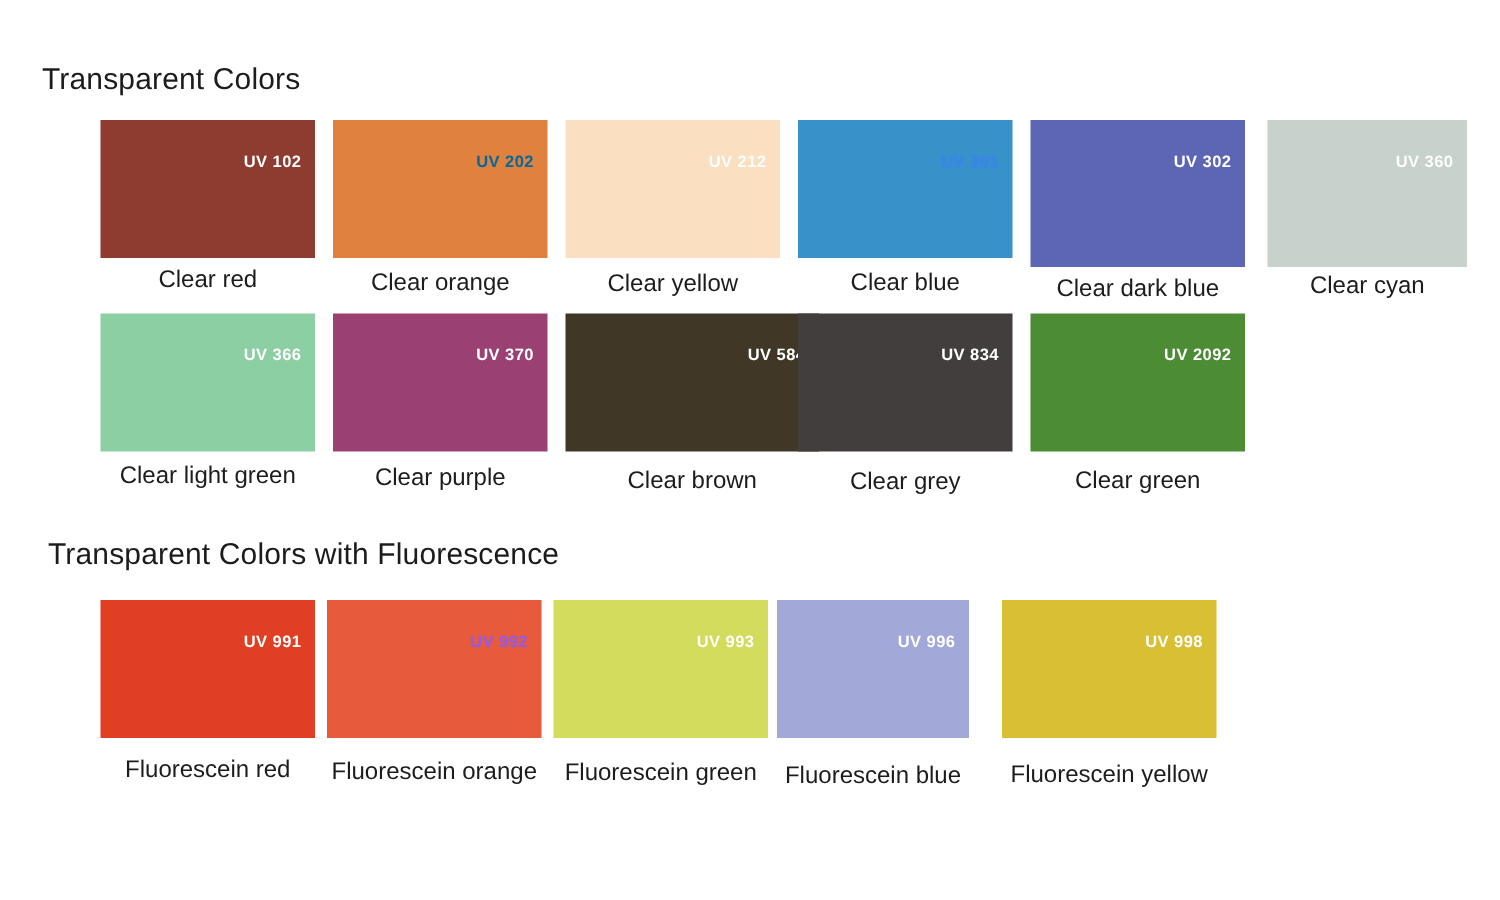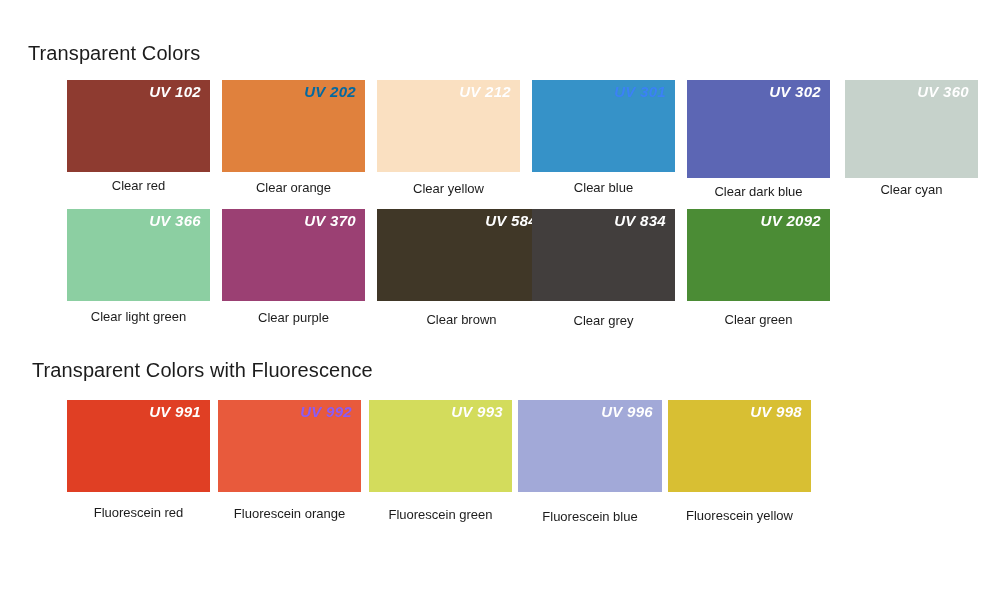--- a/index.html
+++ b/index.html
@@ -41,35 +41,34 @@
   }
   .swatch-chip {
     position: absolute;
     left: 0;
     top: 0;
     width: 100%;
   }
   .swatch-code {
     position: absolute;
     right: 9px;
-    top: 3px;
-    font-size: 15px;
+    top: 22px;
+    font-size: 11px;
     font-weight: bold;
     color: #ffffff;
     letter-spacing: 0.3px;
     white-space: nowrap;
     text-shadow: 0 0 1px rgba(0,0,0,0.04);
-    font-style: italic;
   }
   .swatch-label {
     position: absolute;
     left: 0;
     width: 100%;
     text-align: center;
-    font-size: 13px;
+    font-size: 16px;
     font-weight: 400;
     color: #1c1c1c;
     white-space: nowrap;
   }
 </style>
 </head>
 <body style="background: rgb(255, 255, 255);">
 
 <div class="page">
 
@@ -147,21 +146,21 @@
     <div class="swatch" style="left: 218px; top: 400px; width: 143px; height: 124px;">
       <div class="swatch-chip" style="height: 92px; background: rgb(232, 90, 60);"></div>
       <div class="swatch-code" style="color: #8b5cf6;">UV 992</div>
       <div class="swatch-label" style="top: 106px;">Fluorescein orange</div>
     </div>
     <div class="swatch" style="left: 369px; top: 400px; width: 143px; height: 125px;">
       <div class="swatch-chip" style="height: 92px; background: rgb(211, 220, 92);"></div>
       <div class="swatch-code" style="color: rgb(255, 255, 255);">UV 993</div>
       <div class="swatch-label" style="top: 107px;">Fluorescein green</div>
     </div>
-    <div class="swatch" style="left: 518px; top: 400px; width: 144px; height: 127px;">
+    <div class="swatch" style="left: 518px; top: 400px; width: 128px; height: 127px;">
       <div class="swatch-chip" style="height: 92px; background: rgb(162, 169, 216);"></div>
       <div class="swatch-code" style="color: rgb(255, 255, 255);">UV 996</div>
       <div class="swatch-label" style="top: 109px;">Fluorescein blue</div>
     </div>
     <div class="swatch" style="left: 668px; top: 400px; width: 143px; height: 126px;">
       <div class="swatch-chip" style="height: 92px; background: rgb(216, 191, 51);"></div>
       <div class="swatch-code" style="color: rgb(255, 255, 255);">UV 998</div>
       <div class="swatch-label" style="top: 108px;">Fluorescein yellow</div>
     </div>
   </div>

